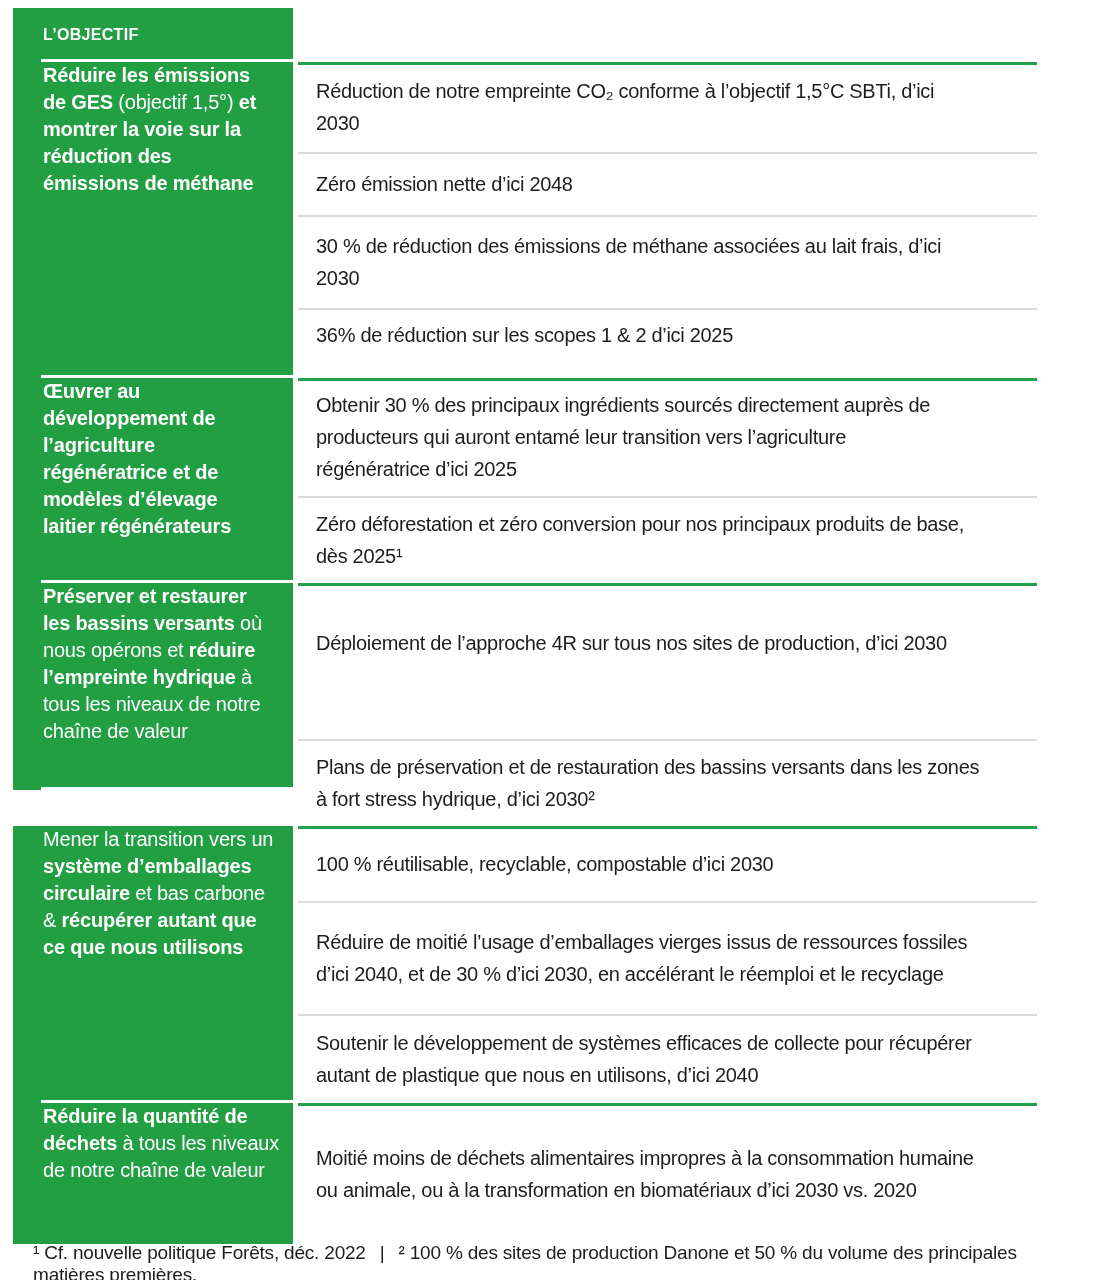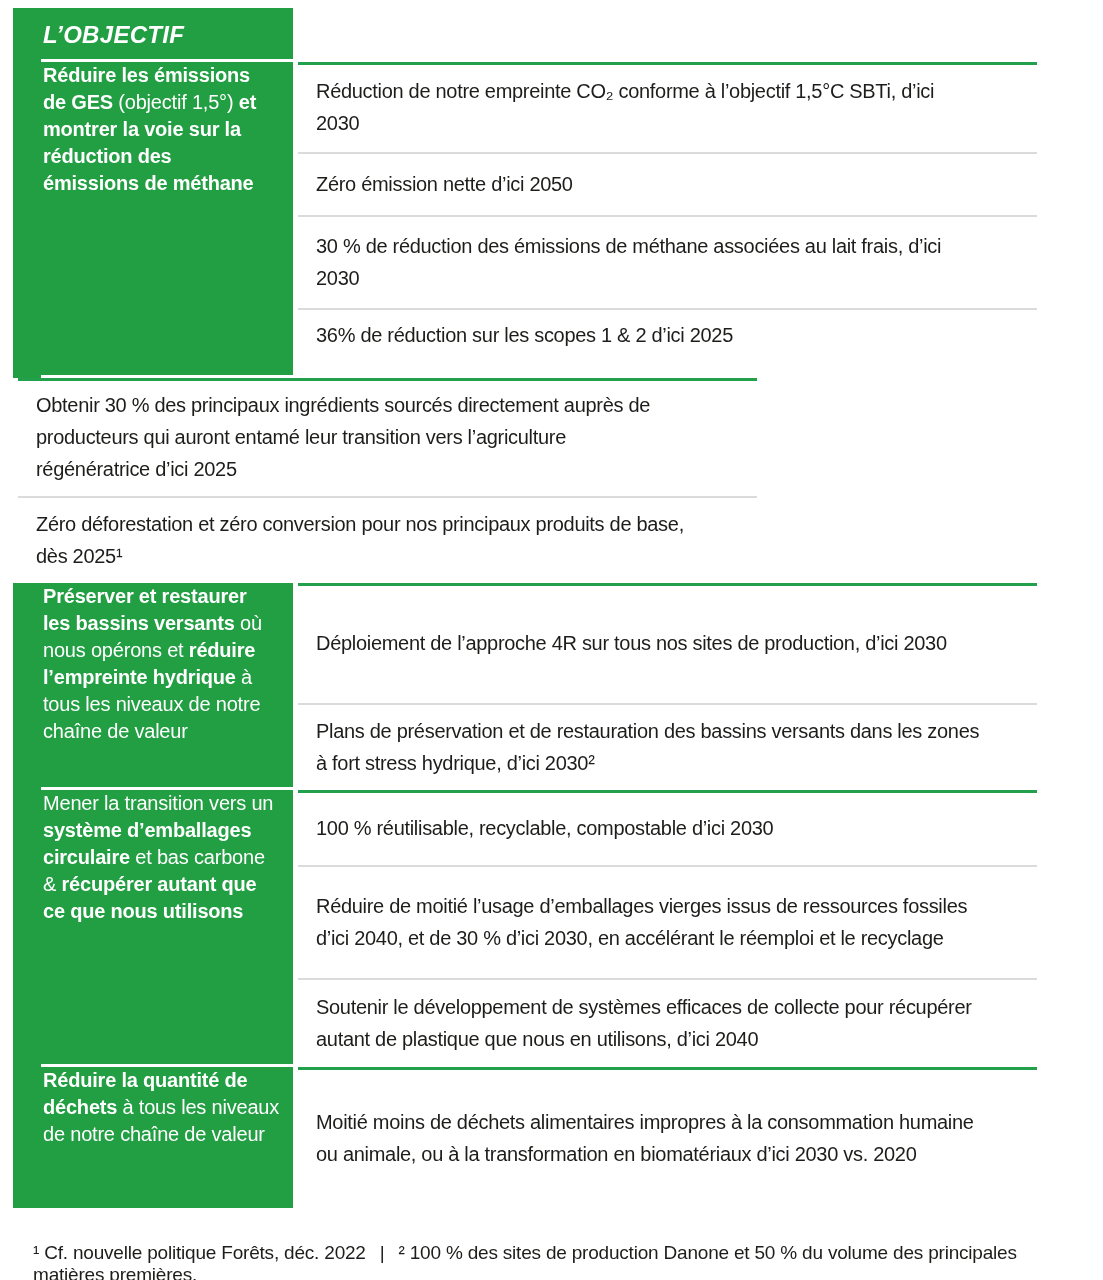--- a/index.html
+++ b/index.html
@@ -46,21 +46,21 @@
     content:"";position:absolute;left:5px;right:0;top:0;height:2px;
     background:var(--sep-gray);
   }
   .kpi-text{
     white-space:pre-line;font-size:20px;line-height:32px;
     letter-spacing:-0.3px;color:var(--text);
   }
   .header-row{height:54px;}
   .header-row .obj-cell{align-items:center;}
   .obj-header-label{
-    color:var(--obj-text);font-weight:700;font-size:24px;letter-spacing:0.3px;font-style:italic;
+    color:var(--obj-text);font-weight:700;font-size:16px;letter-spacing:0.3px;
   }
   .kpi-cell.header-kpi{display:flex;align-items:center;padding-left:27px;}
   .kpi-header-label{font-weight:700;font-size:27px;letter-spacing:0.2px;color:var(--text);}
   .footer{
     position:absolute;left:33px;top:1242px;width:1040px;
     font-size:19px;letter-spacing:-0.2px;color:var(--text);
   }
   .footer .foot-sep{display:inline-block;margin:0 14px;}
 </style>
 </head>
@@ -81,32 +81,40 @@
 montrer la voie sur la
 réduction des
 émissions de méthane</span></div>
           </div>
           <div class="kpi-cell has-topline">
             <div class="kpi-row" style="height: 90px;">
               <span class="kpi-text">Réduction de notre empreinte CO₂ conforme à l’objectif 1,5°C SBTi, d’ici
 2030</span>
             </div>
             <div class="kpi-row has-sep" style="height: 63px;">
-              <span class="kpi-text">Zéro émission nette d’ici 2050</span>
+              <span class="kpi-text">Zéro émission nette d’ici 2048</span>
             </div>
             <div class="kpi-row has-sep" style="height: 93px;">
               <span class="kpi-text">30 % de réduction des émissions de méthane associées au lait frais, d’ici
 2030</span>
             </div>
             <div class="kpi-row has-sep" style="height: 53px;">
               <span class="kpi-text">36% de réduction sur les scopes 1 &amp; 2 d’ici 2025</span>
             </div>
           </div>
         </div>
         <div class="row">
+          <div class="obj-cell has-line" style="height: 205px;">
+            <div class="obj-text"><span class="seg-bold">Œuvrer au
+développement de
+l’agriculture
+régénératrice et de
+modèles d’élevage
+laitier régénérateurs</span></div>
+          </div>
           <div class="kpi-cell has-topline">
             <div class="kpi-row" style="height: 118px;">
               <span class="kpi-text">Obtenir 30 % des principaux ingrédients sourcés directement auprès de
 producteurs qui auront entamé leur transition vers l’agriculture
 régénératrice d’ici 2025</span>
             </div>
             <div class="kpi-row has-sep" style="height: 87px;">
               <span class="kpi-text">Zéro déforestation et zéro conversion pour nos principaux produits de base,
 dès 2025¹</span>
             </div>
@@ -118,21 +126,21 @@
 les bassins versants</span><span class="seg-regular"> où
 nous opérons et </span><span class="seg-bold">réduire
 l’empreinte hydrique</span><span class="seg-regular"> à
 tous les niveaux de notre
 chaîne de valeur</span></div>
           </div>
           <div class="kpi-cell has-topline">
             <div class="kpi-row" style="height: 120px;">
               <span class="kpi-text">Déploiement de l’approche 4R sur tous nos sites de production, d’ici 2030</span>
             </div>
-            <div class="kpi-row has-sep" style="height: 87px;">
+            <div class="kpi-row has-sep" style="height: 87px; margin-top: 36px;">
               <span class="kpi-text">Plans de préservation et de restauration des bassins versants dans les zones
 à fort stress hydrique, d’ici 2030²</span>
             </div>
           </div>
         </div>
         <div class="row">
           <div class="obj-cell has-line" style="height: 277px;">
             <div class="obj-text"><span class="seg-regular">Mener la transition vers un
 </span><span class="seg-bold">système d’emballages
 circulaire</span><span class="seg-regular"> et bas carbone

